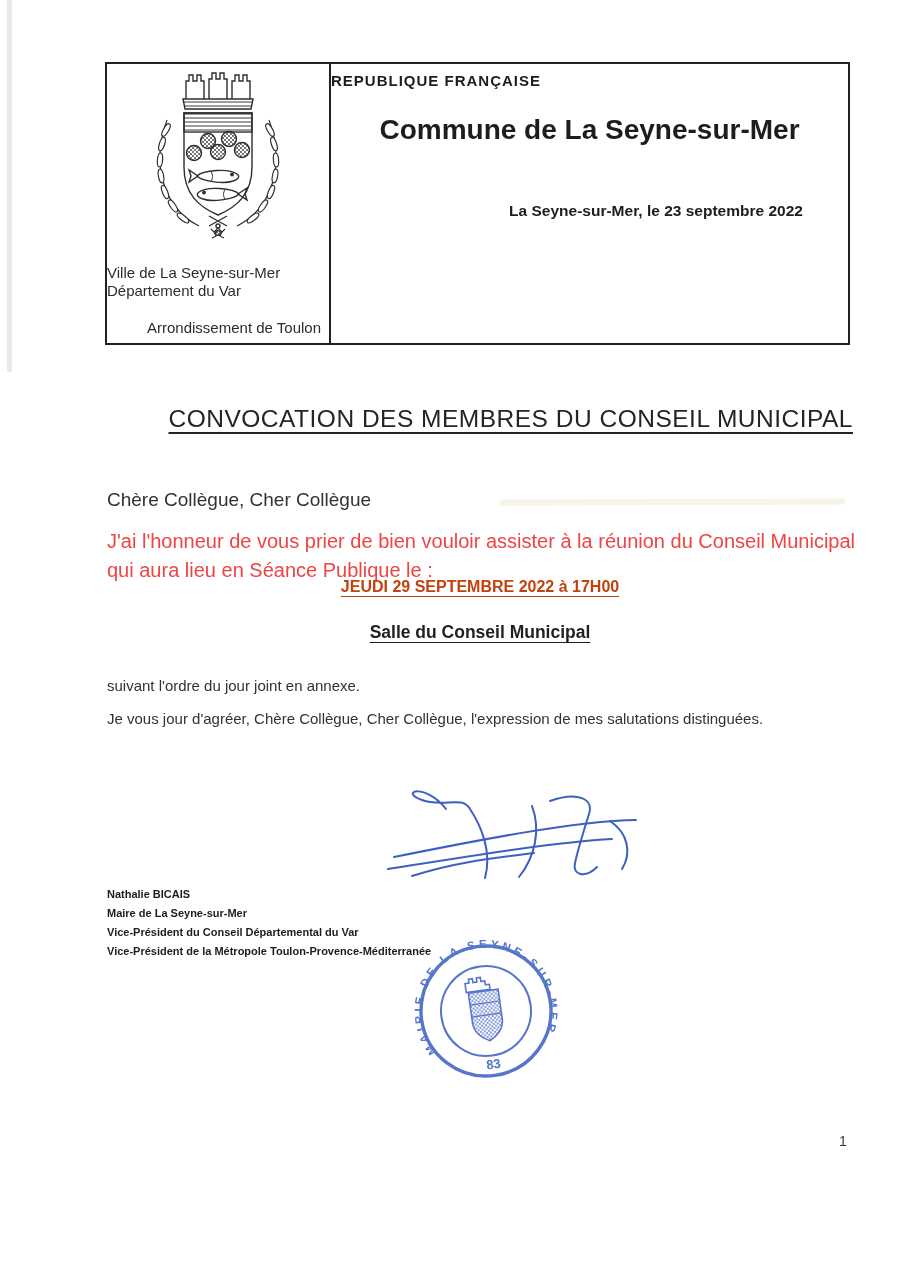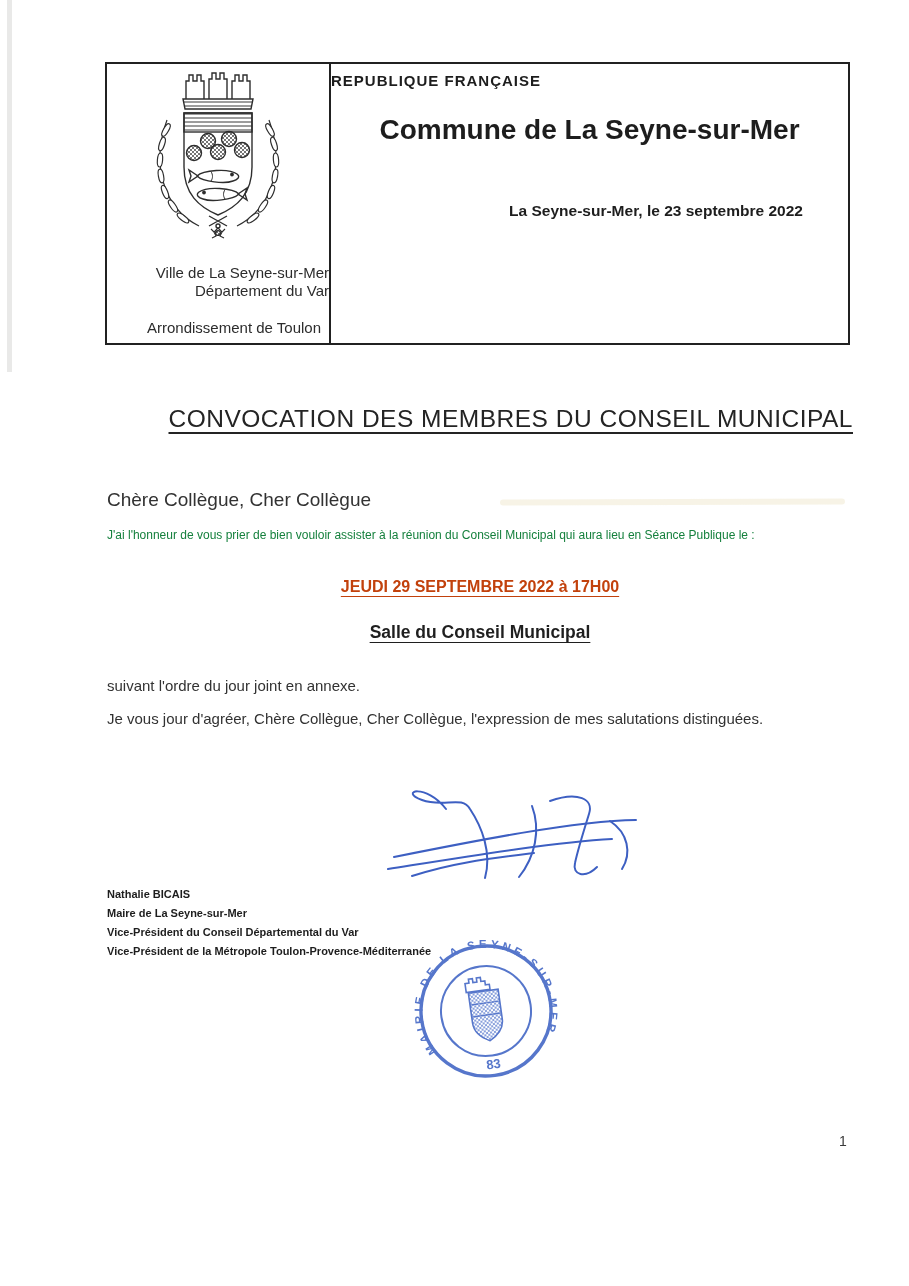--- a/index.html
+++ b/index.html
@@ -14,38 +14,38 @@
     background:#dddddb; opacity:.65; }
   .scan-smudge { position:absolute; left:500px; top:499px; width:345px; height:6px;
     background:#f1e9d2; opacity:.55; border-radius:3px; transform:rotate(-.2deg); }
 
   
   .letterhead { position:absolute; left:105px; top:62px; width:745px; height:283px;
     border:2px solid #212121; display:flex; }
   .lh-left { width:224px; border-right:2px solid #212121; position:relative; }
   .lh-right { flex:1; position:relative; }
   .emblem-wrap { position:absolute; left:50%; top:4px; transform:translateX(-50%); }
-  .org-block { position:absolute; left:0; right:0; top:200px; text-align:right;
+  .org-block { position:absolute; left:0; right:0; top:200px; text-align:left;
     font-size:15px; color:#2c2c2c; line-height:18px; }
   .district { position:absolute; left:0; right:0; top:255px; text-align:center;
     font-size:15px; color:#2c2c2c;padding-left:32px; }
   .republic { position:absolute; left:0; right:0; top:8px; text-align:left;
     font-weight:bold; font-size:15px; letter-spacing:1px; color:#1d1d1d; }
   .commune { position:absolute; left:0; right:0; top:50px; text-align:center;
     font-weight:bold; font-size:28px; color:#1d1d1d; }
   .dateline { position:absolute; left:170px; top:138px; width:310px; text-align:center;
     font-weight:bold; font-size:15.5px; color:#1d1d1d; }
 
   
   .doc-title { position:absolute; left:107px; top:405px; width:746px; text-align:right;
     font-size:24.5px; letter-spacing:.5px; color:#242424;
     text-decoration:underline; text-underline-offset:5px; text-decoration-thickness:1.5px; }
   .greeting { position:absolute; left:107px; top:489px; font-size:19px; color:#323232; }
-  .intro { position:absolute; left:107px; top:527px; width:750px; font-size:12px;
-    color:#15803d; line-height:1.45; }
+  .intro { position:absolute; left:107px; top:527px; width:750px; font-size:20px;
+    color:#ef4444; line-height:1.45; }
   .meeting-dt { position:absolute; left:107px; top:578px; width:746px; text-align:center;
     font-weight:bold; font-size:16px; color:#c2410c;
     text-decoration:underline; text-underline-offset:4px; }
   .meeting-place { position:absolute; left:107px; top:622px; width:746px; text-align:center;
     font-weight:bold; font-size:17.5px; color:#1f1f1f;
     text-decoration:underline; text-underline-offset:4px; }
   .annex { position:absolute; left:107px; top:677px; font-size:15px; color:#323232; }
   .closing { position:absolute; left:107px; top:710px; font-size:15px; color:#323232; }
 
   .signature-svg { position:absolute; left:382px; top:779px; }

